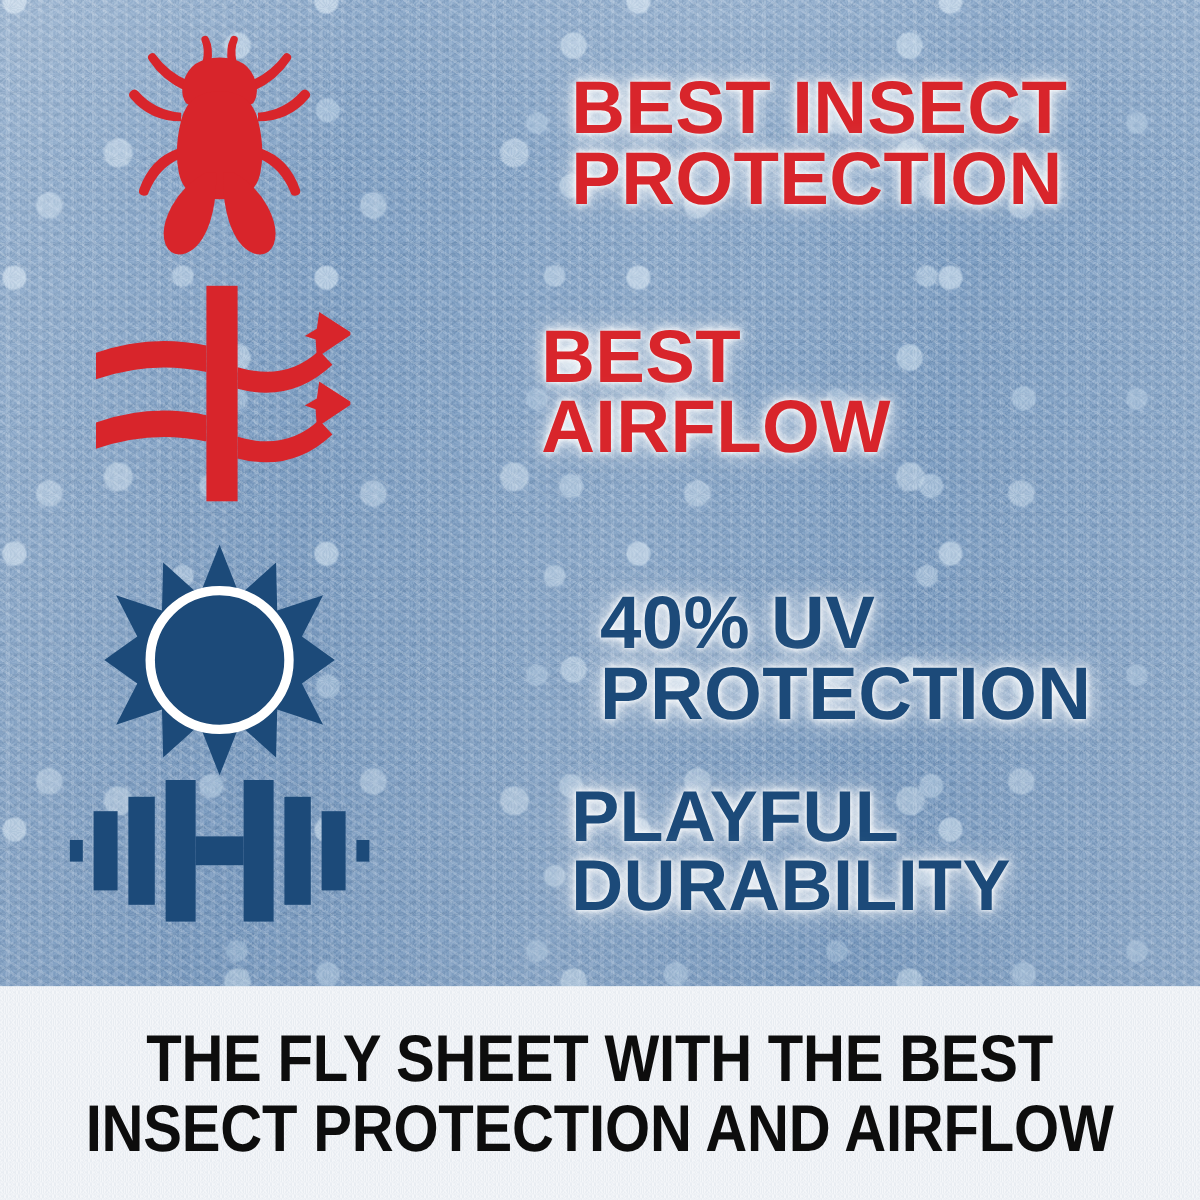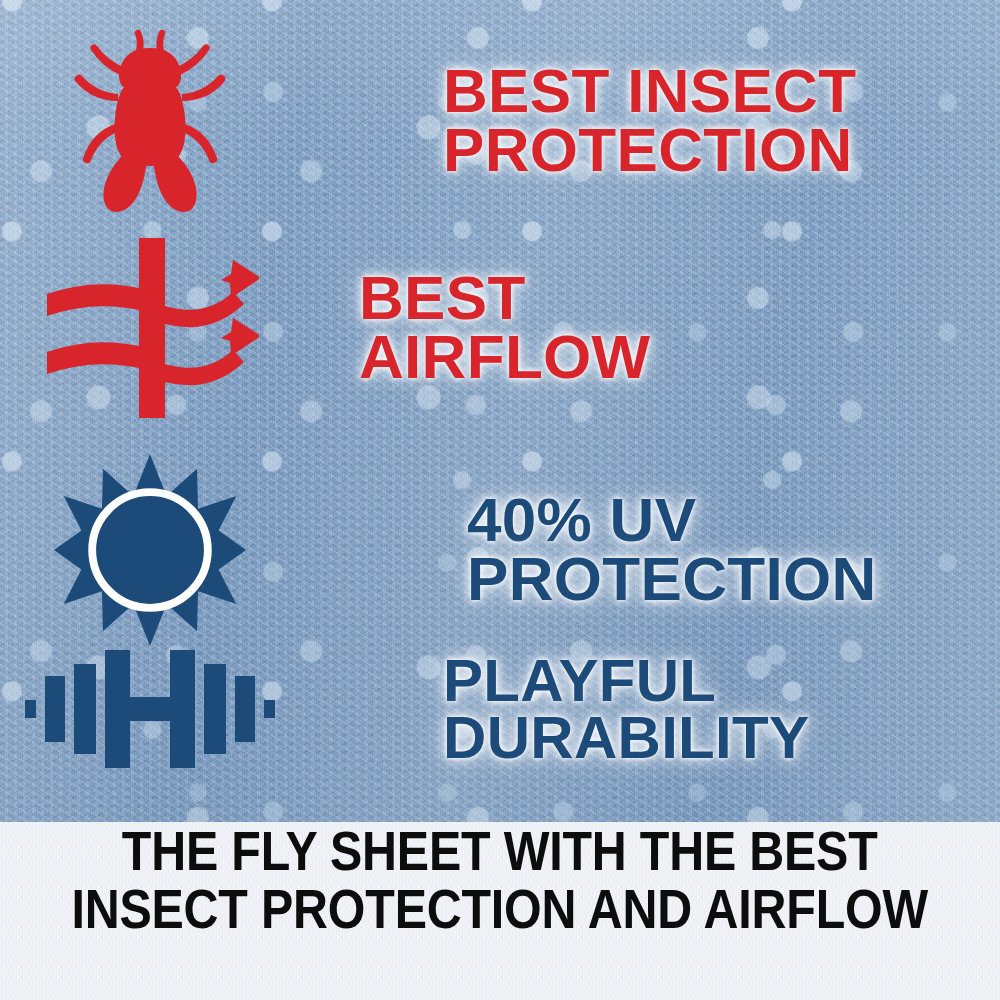--- a/index.html
+++ b/index.html
@@ -59,21 +59,21 @@
     position:absolute; inset:0;
     background:
       linear-gradient(100deg, rgba(255,255,255,.18) 0%, rgba(255,255,255,0) 28%,
                               rgba(255,255,255,.10) 52%, rgba(255,255,255,0) 74%,
                               rgba(255,255,255,.14) 100%),
       linear-gradient(180deg, rgba(255,255,255,.10) 0%, rgba(255,255,255,0) 18%,
                               rgba(40,76,118,.07) 100%);
   }
 
   
-  .row { position:absolute; display:flex; align-items:center; }
+  .row { position:absolute; display:flex; align-items:center;padding-left:33px; }
   .icon-cell { width:300px; display:flex; justify-content:center; align-items:center; flex:0 0 300px; }
   .text-cell { padding-left:0; }
 
   .feat-text {
     font-weight:bold;
     line-height:.95;
     letter-spacing:.005em;
     white-space:pre-line;
     font-family:"Liberation Sans", sans-serif;
   }
@@ -89,33 +89,33 @@
       0 0 4px rgba(255,255,255,.95), 0 0 9px rgba(255,255,255,.88),
       0 0 17px rgba(255,255,255,.7), 0 0 28px rgba(255,255,255,.5);
   }
 
   #row-insect    { left:0;  top:28px;  }
   #row-airflow   { left:0;  top:238px; }
   #row-uv        { left:0;  top:452px;gap:24px; }
   #row-durable   { left:0;  top:648px; }
 
   #row-insect  .text-cell { margin-left:143px; }
-  #row-airflow .text-cell { margin-left:59px; }
+  #row-airflow .text-cell { margin-left:118px; }
   #row-uv      .text-cell { margin-left:143px; }
   #row-durable .text-cell { margin-left:143px; }
 
   .fs-62 { font-size:62px; }
   .fs-60 { font-size:60px; }
 
   
   .caption-bar {
     position:absolute; left:0; top:822px;
     width:1000px; height:178px;
     background:#eff2f6;
-    display:flex; justify-content:center;
+    display:flex; align-items:center; justify-content:center;
     overflow:hidden;
   }
   .caption-bar::before {
     content:""; position:absolute; inset:0;
     background-image:
       repeating-conic-gradient(from 0deg at 50% 50%,
         rgba(255,255,255,.6) 0deg 12deg, rgba(205,214,225,.35) 12deg 24deg);
     background-size:10px 10px; opacity:.55;
   }
   .caption-text {

